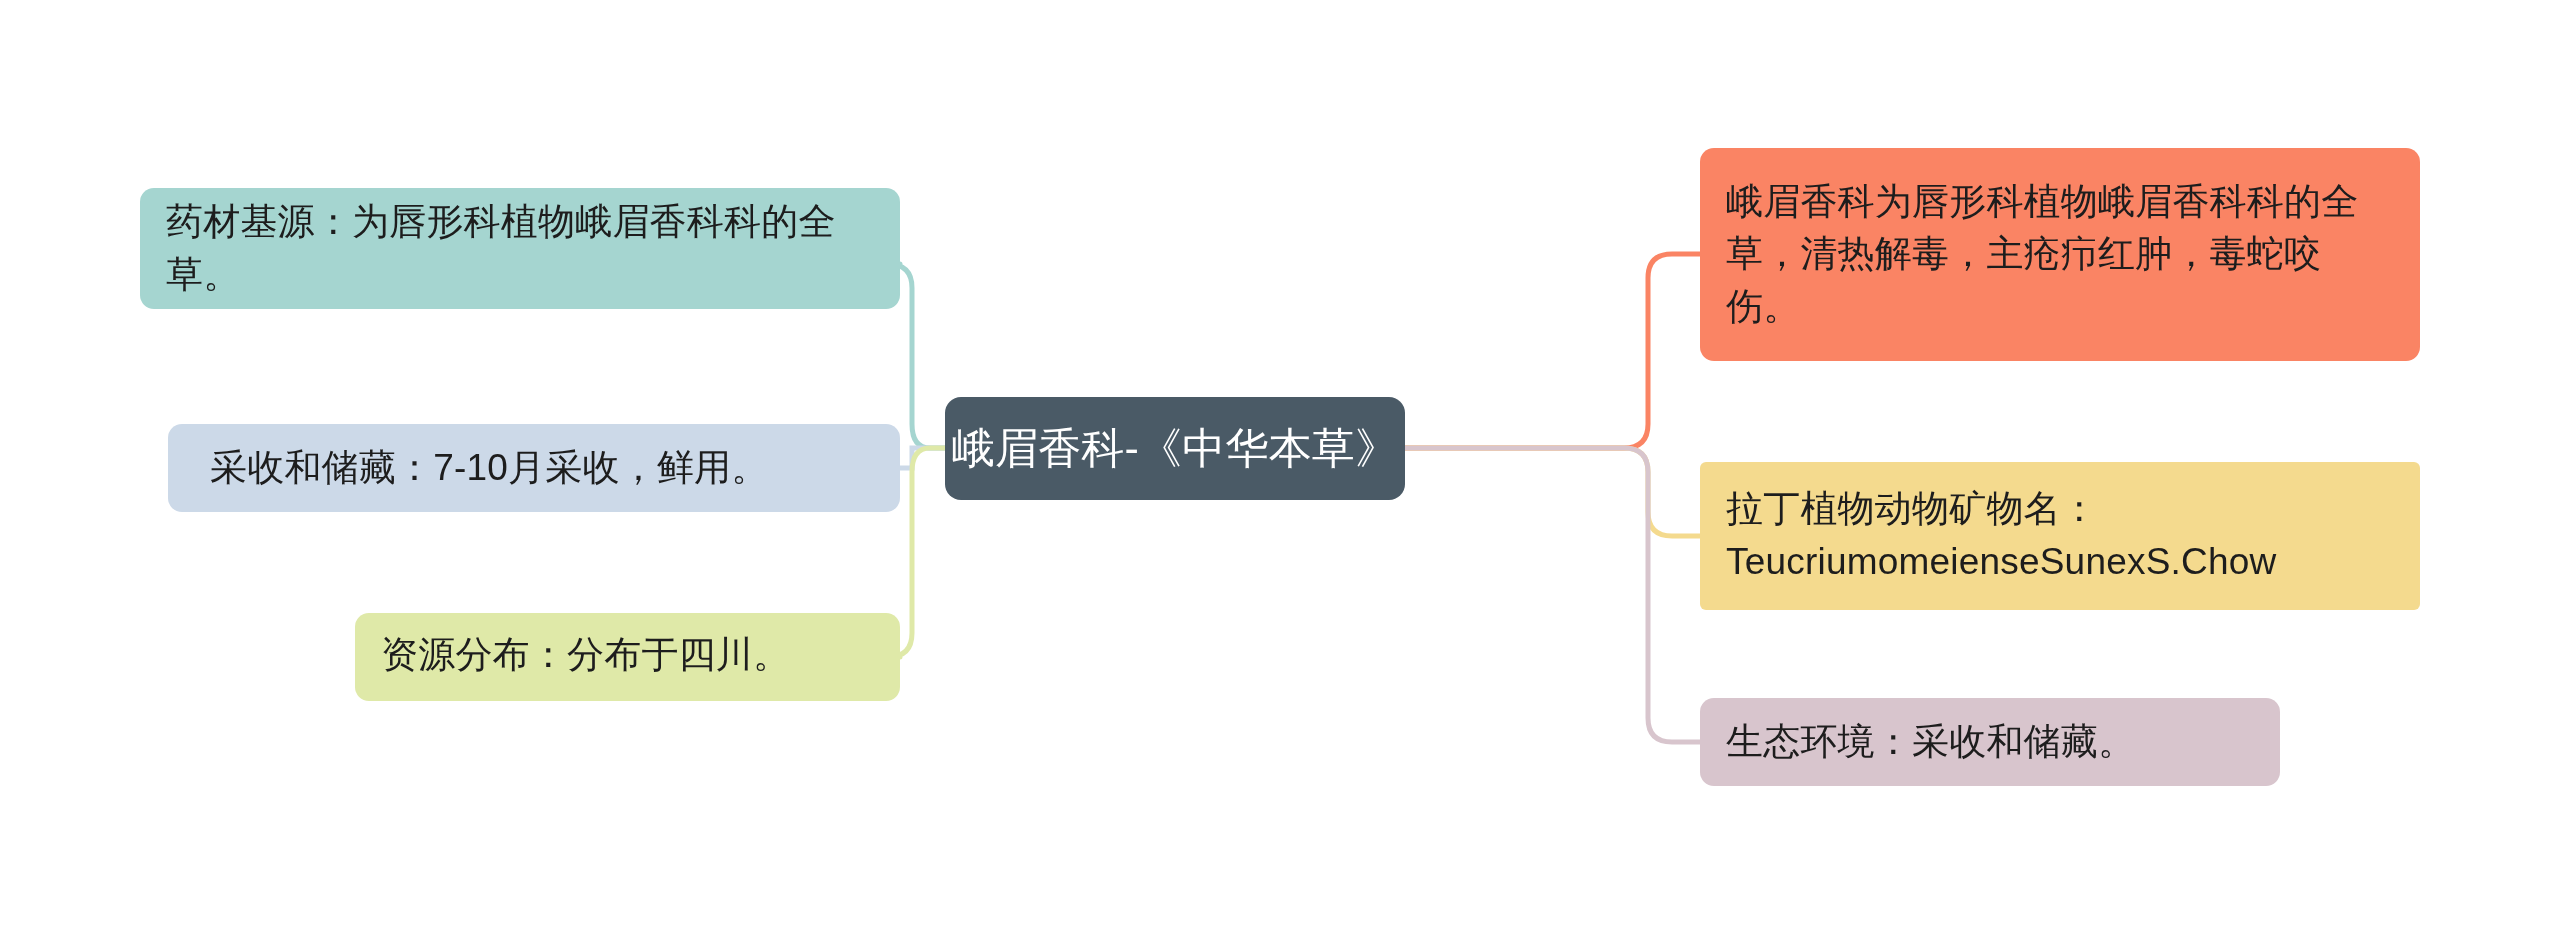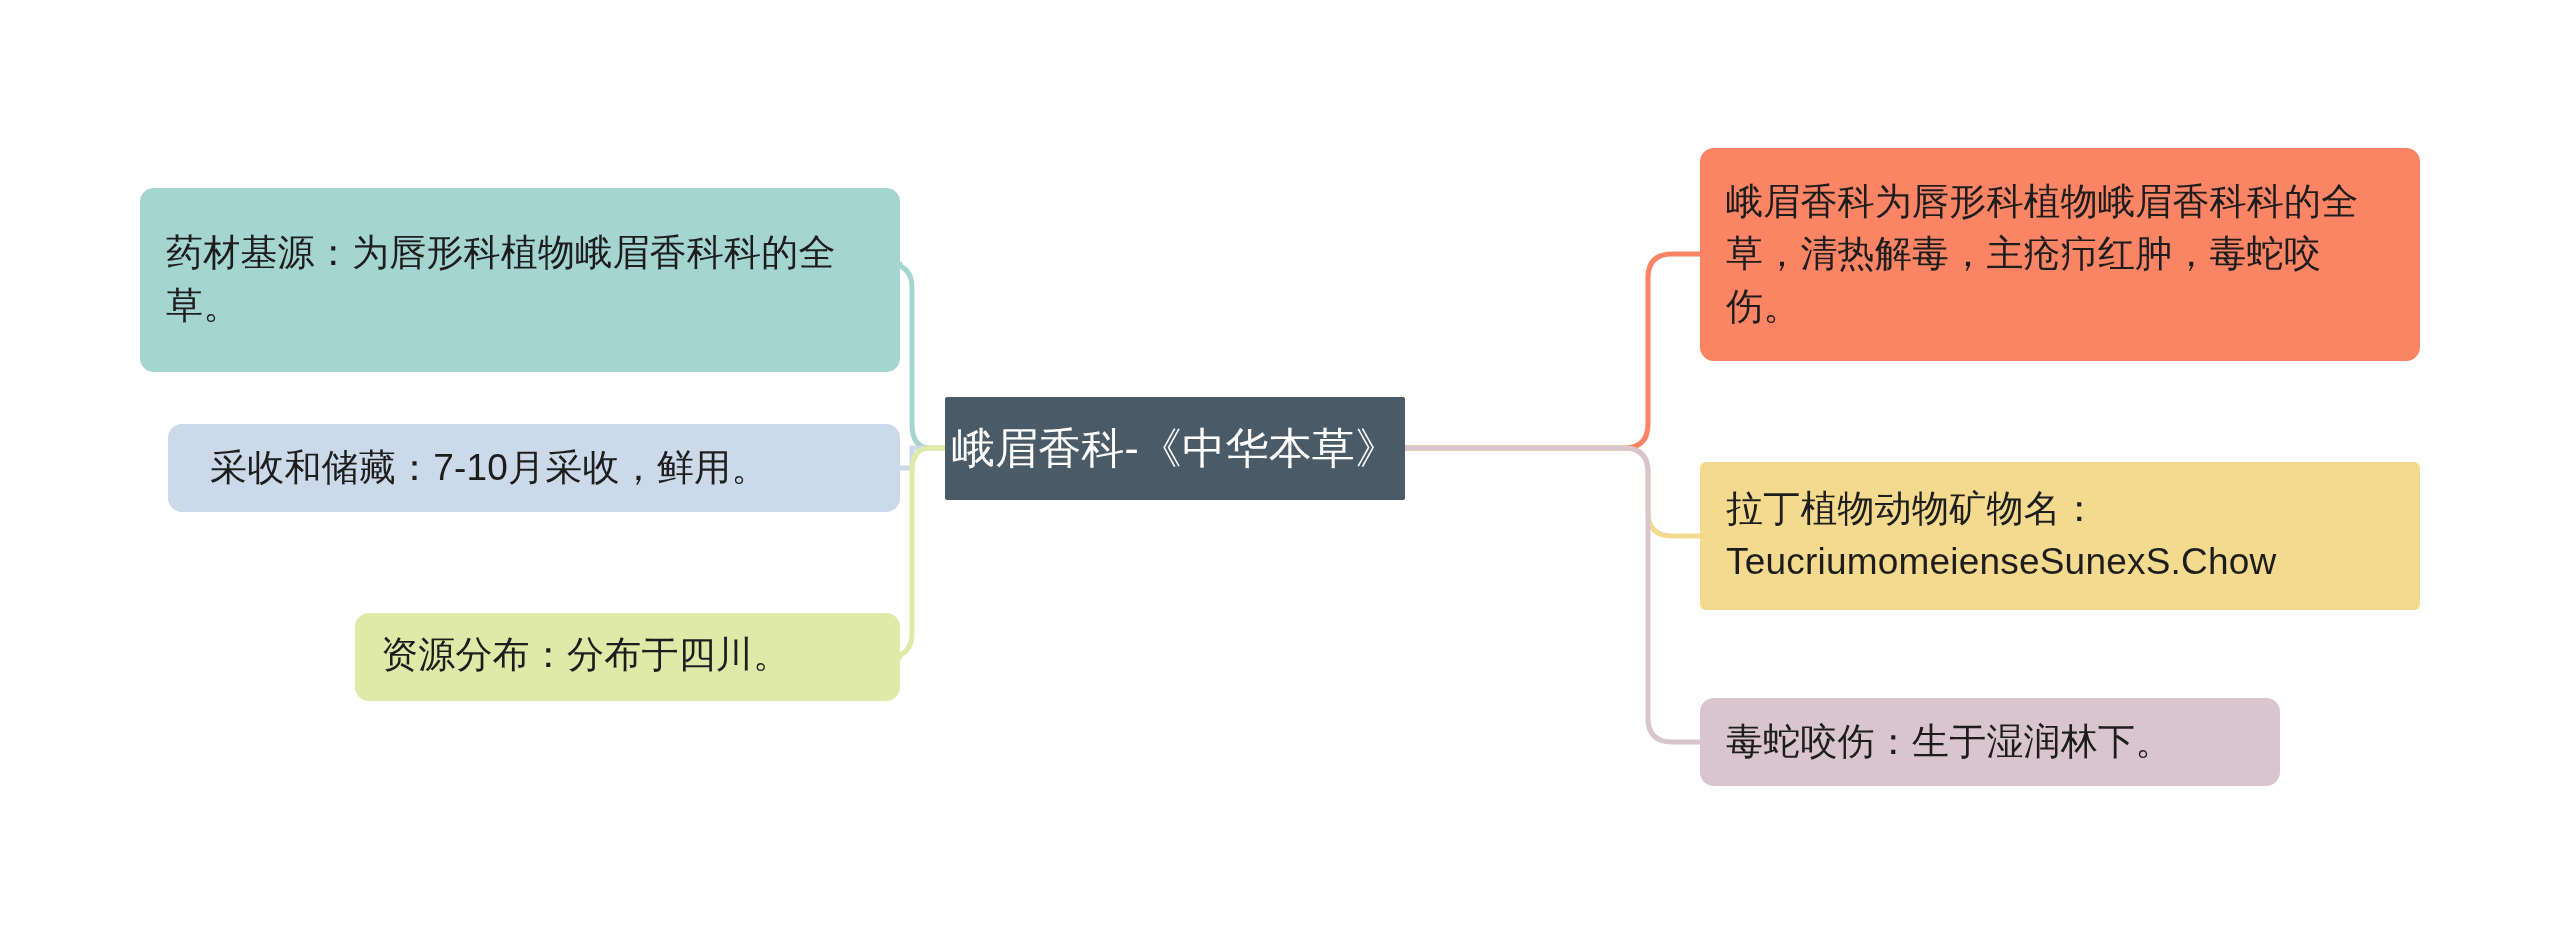--- a/index.html
+++ b/index.html
@@ -45,28 +45,28 @@
   .root {
     left: 945px;
     top: 397px;
     width: 460px;
     height: 103px;
     background: #4a5a66;
     color: #ffffff;
     font-size: 43px;
     justify-content: flex-start;
     text-align: center;
-    border-radius: 2px;
+    border-radius: 16px;
   }
   
   .n-source {
     left: 140px;
     top: 188px;
     width: 760px;
-    height: 184px;
+    height: 121px;
     background: #a5d5d0;
     font-size: 37px;
     padding: 0 26px;
   }
   .n-harvest {
     left: 168px;
     top: 424px;
     width: 732px;
     height: 88px;
     background: #ccd9e8;
@@ -147,16 +147,16 @@
 
   <div class="node n-summary">
     <span class="node-text">峨眉香科为唇形科植物峨眉香科科的全草，清热解毒，主疮疖红肿，毒蛇咬伤。</span>
   </div>
 
   <div class="node n-latin">
     <span class="node-text">拉丁植物动物矿物名：TeucriumomeienseSunexS.Chow</span>
   </div>
 
   <div class="node n-eco">
-    <span class="node-text">毒蛇咬伤：生于湿润林下。</span>
+    <span class="node-text">生态环境：采收和储藏。</span>
   </div>
 
 </div>
 
 </body></html>

